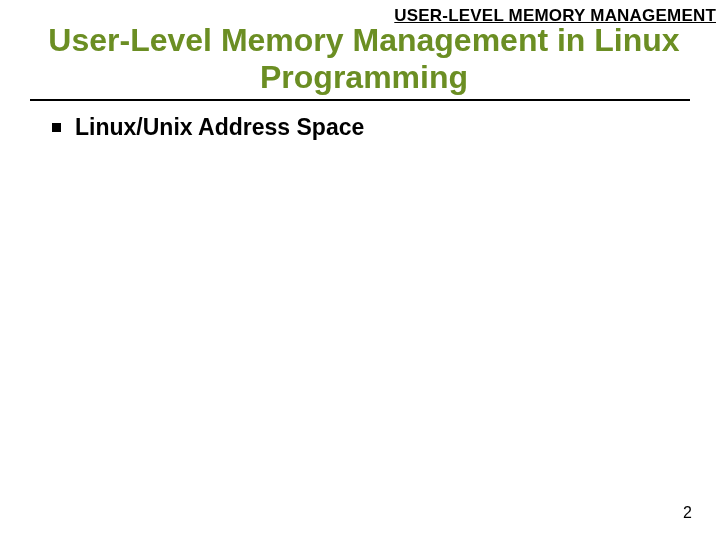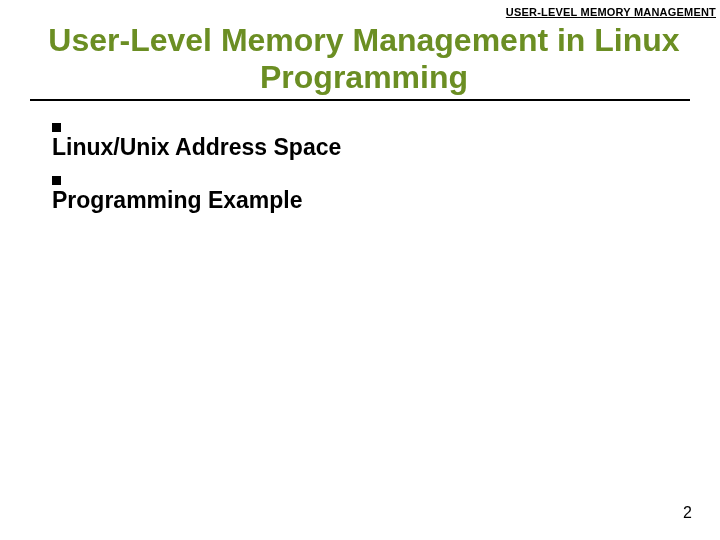--- a/index.html
+++ b/index.html
@@ -12,21 +12,21 @@
       height: 540px;
       background: #ffffff;
       font-family: Arial, Helvetica, sans-serif;
       position: relative;
       overflow: hidden;
     }
     .header-label {
       position: absolute;
       top: 6px;
       right: 4px;
-      font-size: 11px;
+      font-size: 17px;
       font-weight: bold;
       text-decoration: underline;
       color: #000;
       letter-spacing: 0.2px;
       margin-left: 11px;
     }
     .title {
       position: absolute;
       top: 22px;
       left: 0;
@@ -54,21 +54,20 @@
       right: 20px;
     }
     .bullet-item {
       display: flex;
       align-items: flex-start;
       font-size: 23px;
       font-weight: bold;
       color: #000;
       line-height: 1.35;
       margin-bottom: 2px;
-      flex-direction: column;
     }
     .bullet-marker {
       display: inline-block;
       width: 9px;
       height: 9px;
       background: #000;
       margin-right: 14px;
       margin-top: 11px;
       flex-shrink: 0;
     }
@@ -86,19 +85,15 @@
 <div class="header-label">USER-LEVEL MEMORY MANAGEMENT</div>
 
 <div class="title">User-Level Memory Management in Linux Programming</div>
 <div class="title-underline"></div>
 
 <div class="bullet-list">
   <div class="bullet-item">
     <span class="bullet-marker"></span>
     <span>Linux/Unix Address Space</span>
   </div>
-  <div class="bullet-item">
-    <span class="bullet-marker"></span>
-    <span>Programming Example</span>
-  </div>
 </div>
 
 <div class="page-number">2</div>
 
 </body></html>

